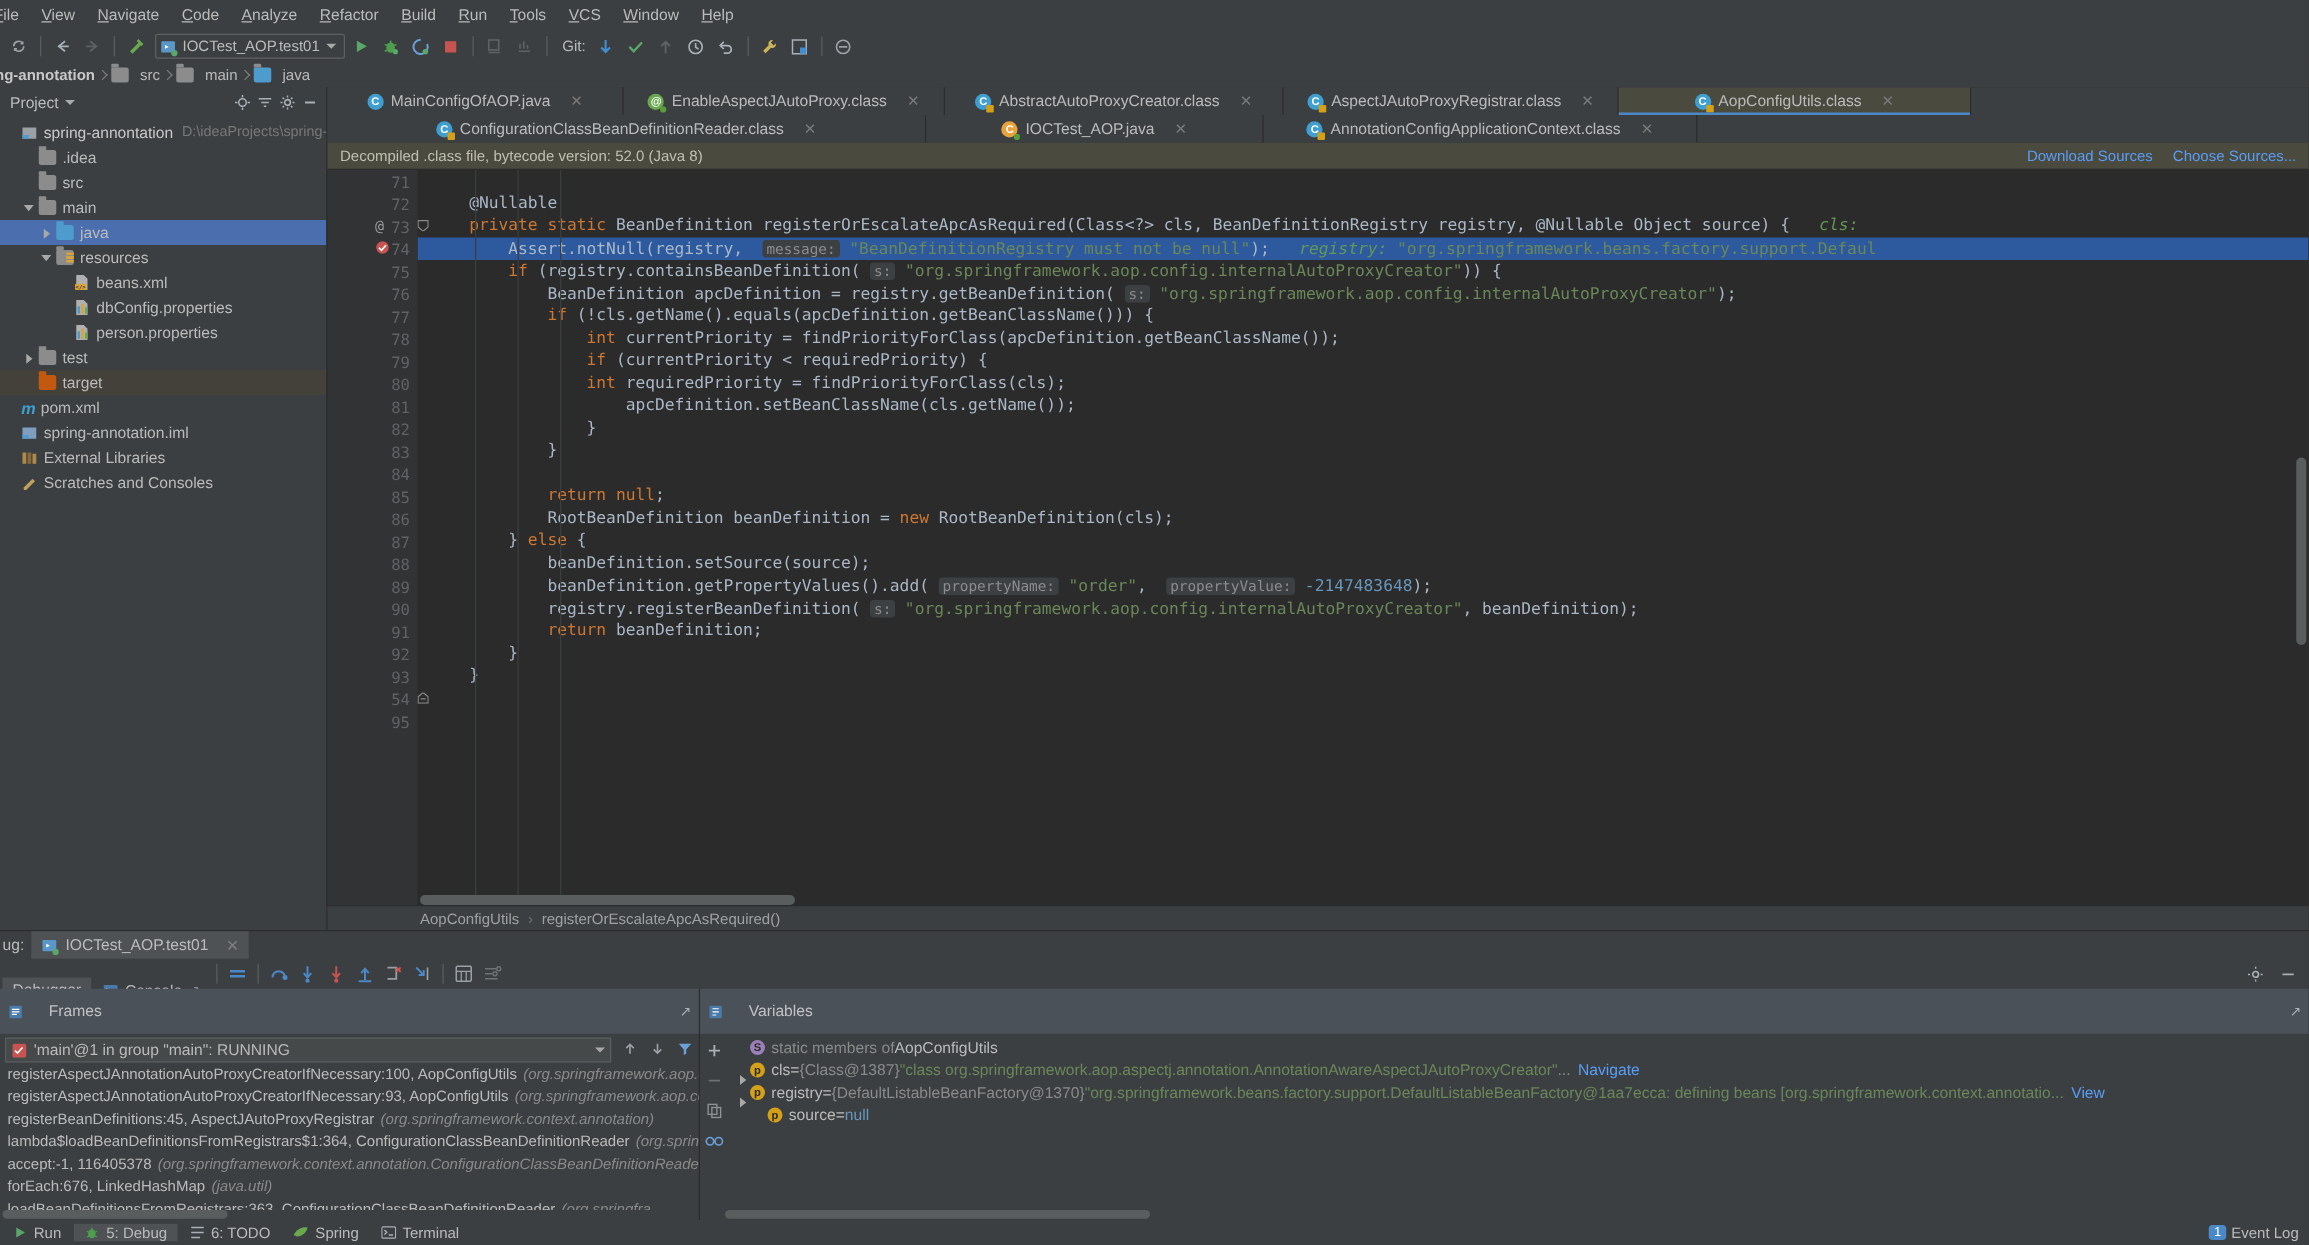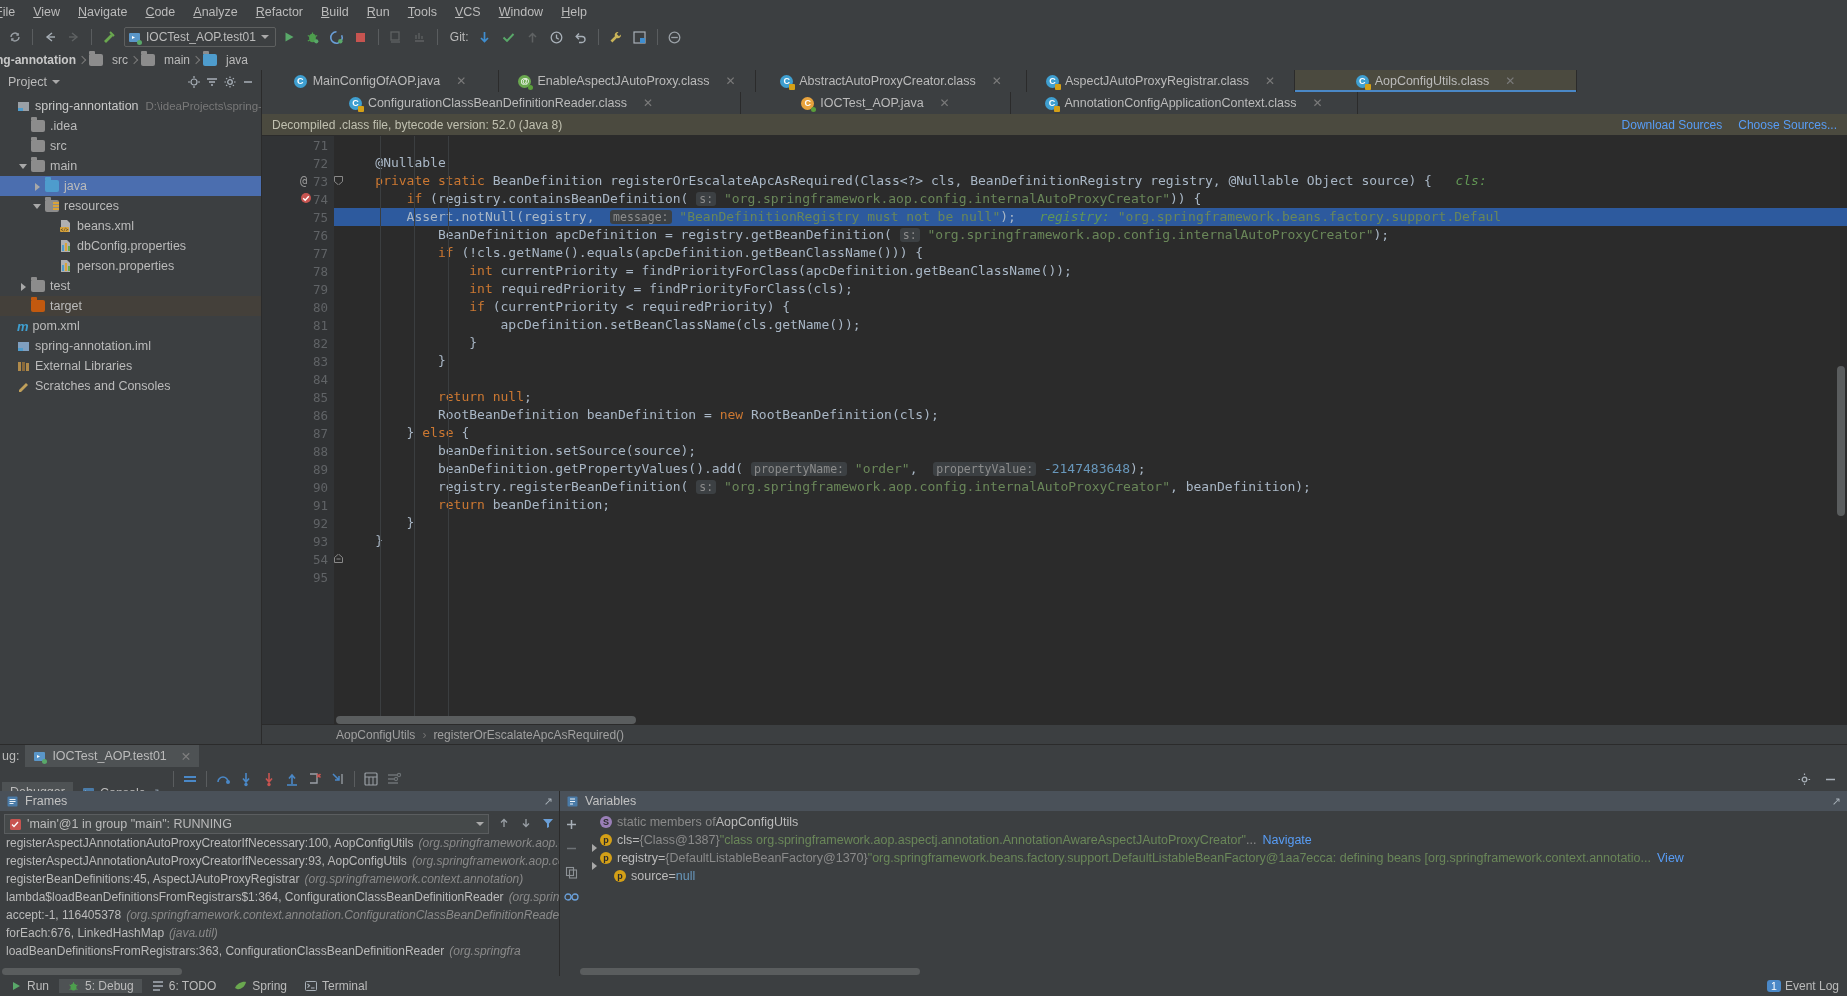--- a/index.html
+++ b/index.html
@@ -113,21 +113,21 @@
   .debugpanel { height:232px; flex:0 0 232px; background:#3c3f41; display:flex; flex-direction:column; border-top:1px solid #2b2b2b;}
   .dbgtabrow { height:22px; display:flex; align-items:center; font-size:12.5px; }
   .dbgtabrow .lead { padding:0 6px 0 2px; color:#bbb; }
   .dbgtab { display:flex; align-items:center; gap:6px; background:#4e5254; height:22px; padding:0 8px; }
   .dbgtab .x { color:#7e7e7e; margin-left:8px; }
   .dbgtoolrow { height:24px; display:flex; align-items:center; gap:1px; padding-left:2px; }
   .dbgsubtab { padding:3px 8px; font-size:12.5px; color:#bbb;margin-top:27px; }
   .dbgsubtab.act { background:#4e5254; border-bottom:2px solid #4a88c7; }
   .dbody { flex:1; display:flex; min-height:0; }
   .framescol { width:560px; flex:0 0 560px; display:flex; flex-direction:column; border-right:1px solid #2b2b2b; }
-  .secthead { height:20px; background:#4a5159; display:flex; align-items:center; padding:0 6px; font-size:12.5px; color:#c2c2c2; gap:6px;}
+  .secthead { height:36px; background:#4a5159; display:flex; align-items:center; padding:0 6px; font-size:12.5px; color:#c2c2c2; gap:20px;}
   .framecombo { margin:3px 4px 0 4px; height:20px; border:1px solid #5a5d5f; background:#45494a; display:flex; align-items:center;
                 padding:0 4px; font-size:12.5px; gap:5px; }
   .framelist { flex:1; overflow:hidden; font-size:12px; }
   .frow { height:18px; display:flex; align-items:center; padding-left:6px; white-space:nowrap; color:#bbbbbb;}
   .frow.sel { background:#2d5a9e; }
   .frow .pkg { color:#8a8a8a; font-style:italic; margin-left:5px;}
   .frow.sel .pkg { color:#c4d4ea; }
   .varscol { flex:1; display:flex; flex-direction:column; min-width:0;}
   .varlist { flex:1; font-size:12.5px; padding-top:2px; overflow:hidden;}
   .vrow { height:18px; display:flex; align-items:center; white-space:nowrap; padding-left:20px; }
@@ -615,27 +615,27 @@
               <span>95</span>
             </div>
           </div>
         <div class="codecol" id="codecol">
           <div class="indguide" style="left:46px;"></div>
           <div class="indguide" style="left:80px;"></div>
           <div class="indguide" style="left:114px;"></div>
         <div class="cline"> </div>
             <div class="cline">    @Nullable</div>
             <div class="cline">    <span class="kw">private</span> <span class="kw">static</span> BeanDefinition registerOrEscalateApcAsRequired(Class&lt;?&gt; cls, BeanDefinitionRegistry registry, @Nullable Object source) {   <span class="hintgrn">cls:</span></div>
+            <div class="cline hl">        Assert.notNull(registry,  <span class="hint">message:</span> <span class="str">"BeanDefinitionRegistry must not be null"</span>);   <span class="hintgrn">registry:</span> <span class="str">"org.springframework.beans.factory.support.Defaul</span></div>
             <div class="cline">        <span class="kw">if</span> (registry.containsBeanDefinition( <span class="hint">s:</span> <span class="str">"org.springframework.aop.config.internalAutoProxyCreator"</span>)) {</div>
-            <div class="cline hl">        Assert.notNull(registry,  <span class="hint">message:</span> <span class="str">"BeanDefinitionRegistry must not be null"</span>);   <span class="hintgrn">registry:</span> <span class="str">"org.springframework.beans.factory.support.Defaul</span></div>
             <div class="cline">            BeanDefinition apcDefinition = registry.getBeanDefinition( <span class="hint">s:</span> <span class="str">"org.springframework.aop.config.internalAutoProxyCreator"</span>);</div>
             <div class="cline">            <span class="kw">if</span> (!cls.getName().equals(apcDefinition.getBeanClassName())) {</div>
             <div class="cline">                <span class="kw">int</span> currentPriority = findPriorityForClass(apcDefinition.getBeanClassName());</div>
+            <div class="cline">                <span class="kw">if</span> (currentPriority &lt; requiredPriority) {</div>
             <div class="cline">                <span class="kw">int</span> requiredPriority = findPriorityForClass(cls);</div>
-            <div class="cline">                <span class="kw">if</span> (currentPriority &lt; requiredPriority) {</div>
             <div class="cline">                    apcDefinition.setBeanClassName(cls.getName());</div>
             <div class="cline">                }</div>
             <div class="cline">            }</div>
             <div class="cline"> </div>
             <div class="cline">            <span class="kw">return</span> <span class="kw">null</span>;</div>
             <div class="cline">            RootBeanDefinition beanDefinition = <span class="kw">new</span> RootBeanDefinition(cls);</div>
             <div class="cline">        } <span class="kw">else</span> {</div>
             <div class="cline">            beanDefinition.setSource(source);</div>
             <div class="cline">            beanDefinition.getPropertyValues().add( <span class="hint">propertyName:</span> <span class="str">"order"</span>,  <span class="hint">propertyValue:</span> <span class="num">-2147483648</span>);</div>
             <div class="cline">            registry.registerBeanDefinition( <span class="hint">s:</span> <span class="str">"org.springframework.aop.config.internalAutoProxyCreator"</span>, beanDefinition);</div>

